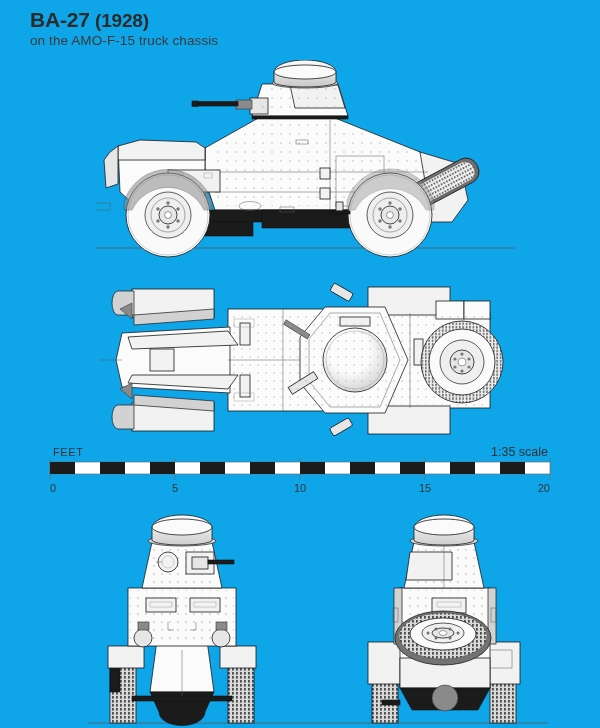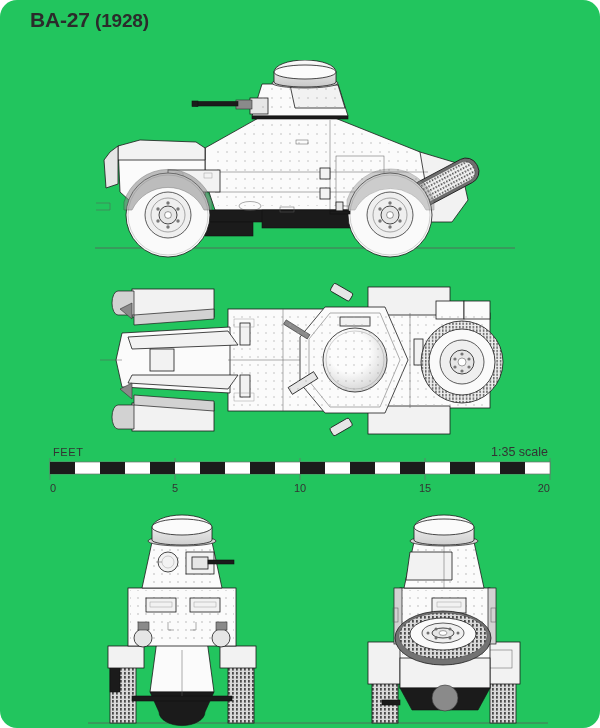--- a/index.html
+++ b/index.html
@@ -1,19 +1,19 @@
 <!DOCTYPE html>
 <html><head>
 <meta charset="utf-8">
 <title>BA-27 Plan</title>
 <style>
   html,body{margin:0;padding:0;background:#ffffff;}
   body{width:600px;height:728px;overflow:hidden;
        font-family:"Liberation Sans", sans-serif;color:#231f20;}
-  #page{position:relative;width:600px;height:728px;background:#22c55e;border-radius:17px;}
+  #page{position:relative;width:600px;height:728px;background:#0ea5e9;}
 
   
   #header{position:absolute;left:30px;top:8px;width:420px;}
   .title-line{font-size:20px;font-weight:bold;letter-spacing:-0.2px;
               line-height:24px;color:#2b2b2b;}
   .title-main{font-size:21px;font-weight:bold;}
   .title-year{font-size:19px;font-weight:bold;}
   .subtitle{font-size:13.5px;line-height:16.5px;color:#3a3a3a;
             font-weight:normal;letter-spacing:0.1px;}
 
@@ -45,20 +45,21 @@
 </head>
 <body>
 
 <div id="page">
 
   <div id="header">
     <div class="title-line">
       <span class="title-main">BA-27</span>
       <span class="title-year">(1928)</span>
     </div>
+    <div class="subtitle">on the AMO-F-15 truck chassis</div>
   </div>
 
   <div class="view" id="view-side">
   <svg width="600" height="205" viewBox="0 0 600 205">
     <defs>
       <pattern id="tread" width="3" height="4" patternUnits="userSpaceOnUse">
         <rect width="3" height="4" fill="#f4f4f4"></rect>
         <rect x="0" y="0" width="1.4" height="2.2" fill="#555"></rect>
       </pattern>
       <linearGradient id="cup" x1="0" y1="0" x2="0" y2="1">

